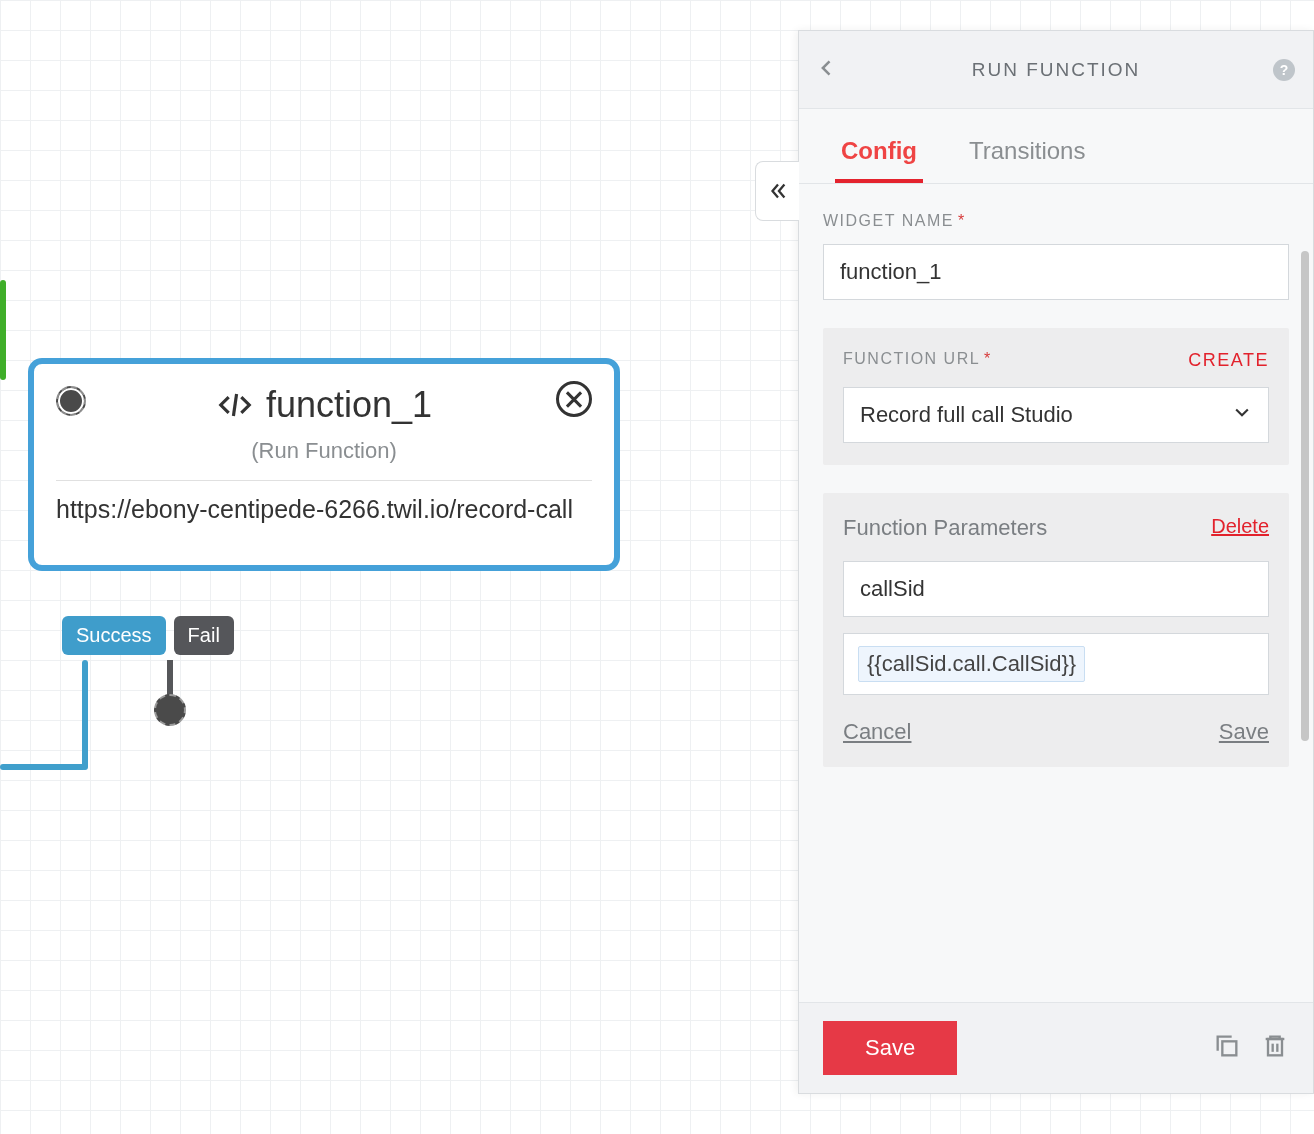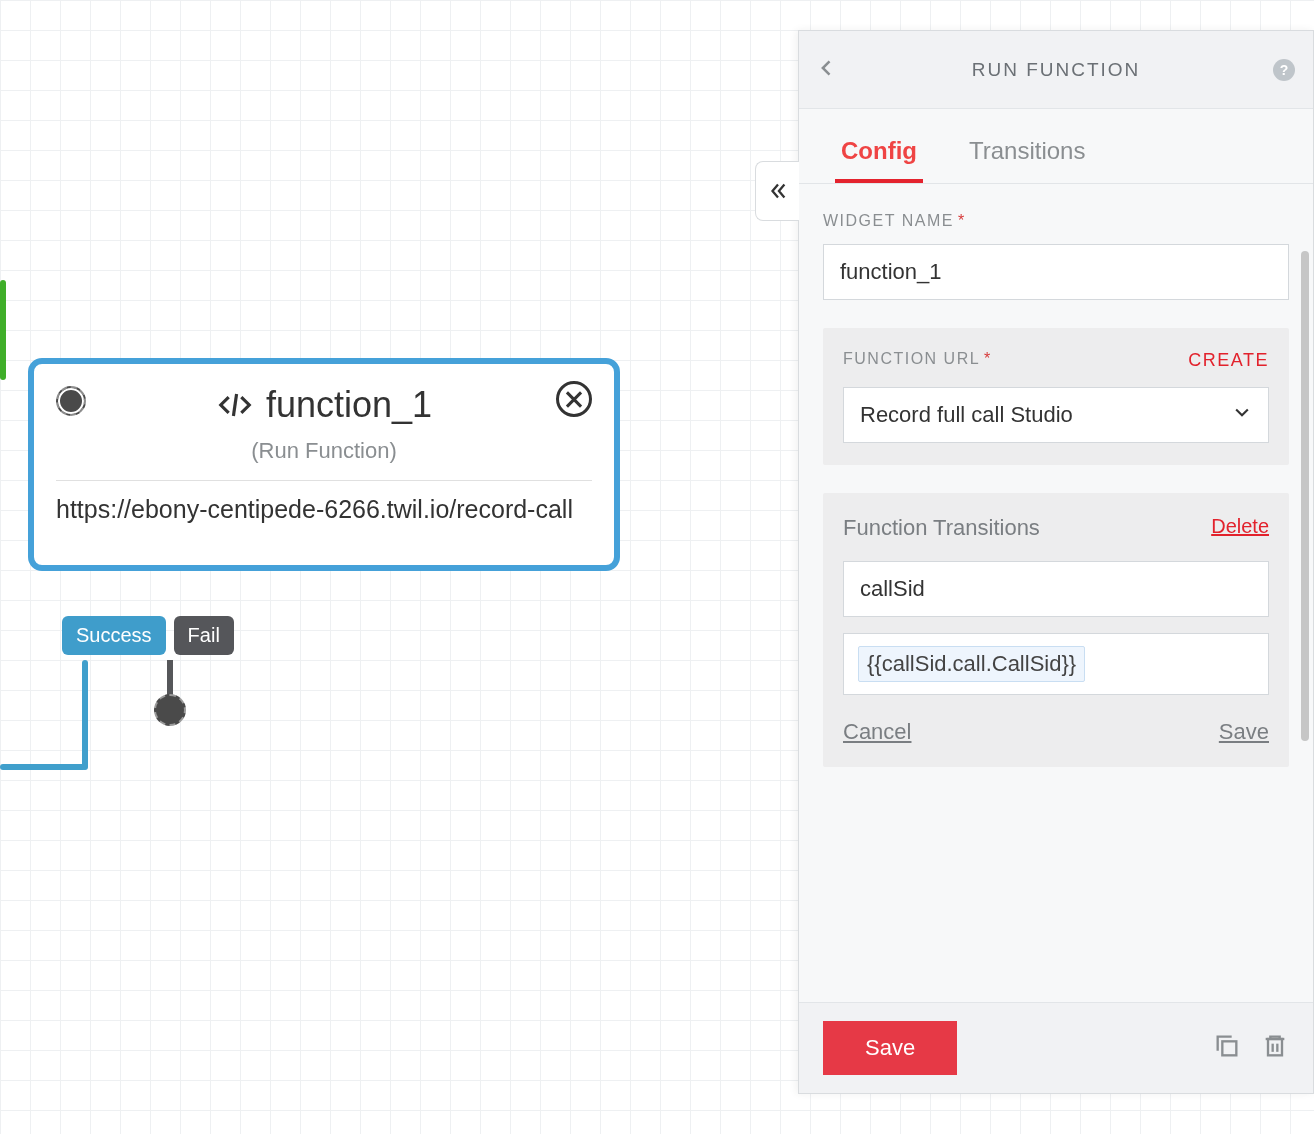--- a/index.html
+++ b/index.html
@@ -277,21 +277,21 @@
         <span class="caret-down">
           <svg viewBox="0 0 24 24" fill="none" stroke-width="2.5">
               <polyline points="5,9 12,16 19,9"></polyline>
             </svg>
         </span>
       </div>
     </div>
 
     <div class="section-card">
       <div class="section-row">
-        <div class="params-title">Function Transitions</div>
+        <div class="params-title">Function Parameters</div>
         <span class="delete-link">Delete</span>
       </div>
       <input class="text-input" style="margin-top: 20px;" value="callSid">
       <div class="param-value-box">
         <span class="token">{{callSid.call.CallSid}}</span>
       </div>
       <div class="param-actions">
         <span>Cancel</span>
         <span>Save</span>
       </div>

